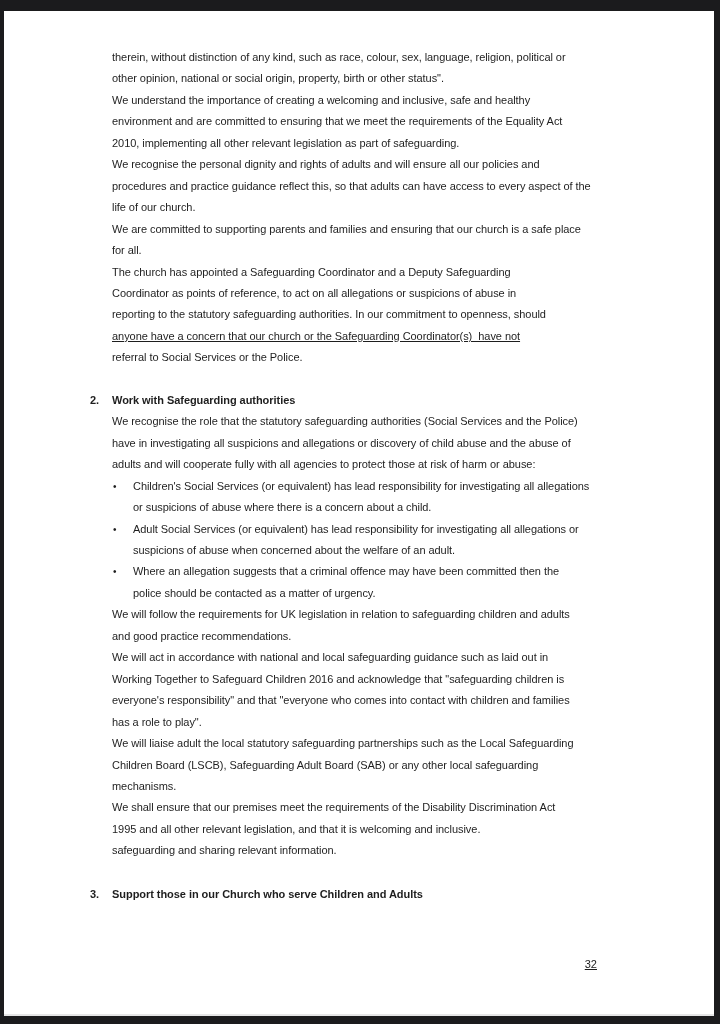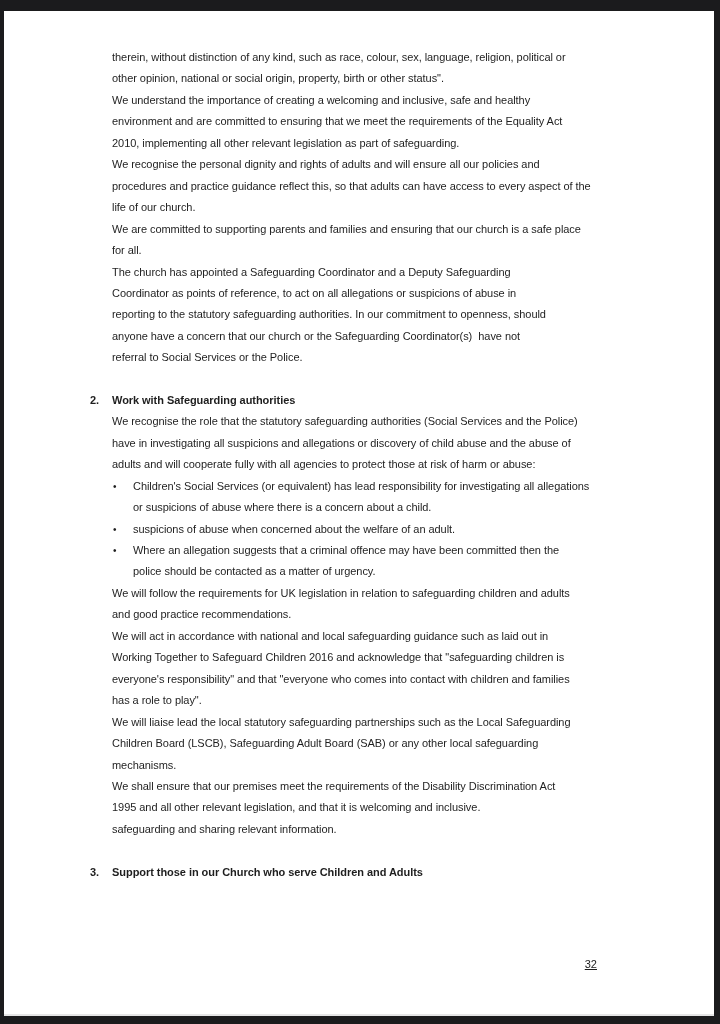--- a/index.html
+++ b/index.html
@@ -87,21 +87,21 @@
       <span class="line">environment and are committed to ensuring that we meet the requirements of the Equality Act</span>
       <span class="line">2010, implementing all other relevant legislation as part of safeguarding.</span>
       <span class="line">We recognise the personal dignity and rights of adults and will ensure all our policies and</span>
       <span class="line">procedures and practice guidance reflect this, so that adults can have access to every aspect of the</span>
       <span class="line">life of our church.</span>
       <span class="line">We are committed to supporting parents and families and ensuring that our church is a safe place</span>
       <span class="line">for all.</span>
       <span class="line">The church has appointed a Safeguarding Coordinator and a Deputy Safeguarding</span>
       <span class="line">Coordinator as points of reference, to act on all allegations or suspicions of abuse in</span>
       <span class="line">reporting to the statutory safeguarding authorities. In our commitment to openness, should</span>
-      <span class="line" style="white-space: pre;">anyone have a concern that our church or the Safeguarding Coordinator(s)  have not</span>
+      <span class="line" style="white-space: pre; text-decoration: underline;">anyone have a concern that our church or the Safeguarding Coordinator(s)  have not</span>
       <span class="line">referral to Social Services or the Police.</span>
     </div>
 
     <div class="section-heading gap-before-2">
       <span class="num">2.</span>
       <span>Work with Safeguarding authorities</span>
     </div>
 
     <div>
       <span class="line">We recognise the role that the statutory safeguarding authorities (Social Services and the Police)</span>
@@ -110,37 +110,38 @@
     </div>
 
     <ul class="bullets">
       <li>
         <span class="bullet">•</span>
         <span class="line">Children's Social Services (or equivalent) has lead responsibility for investigating all allegations</span>
         <span class="line">or suspicions of abuse where there is a concern about a child.</span>
       </li>
       <li>
         <span class="bullet">•</span>
+        <span class="line">Adult Social Services (or equivalent) has lead responsibility for investigating all allegations or</span>
         <span class="line">suspicions of abuse when concerned about the welfare of an adult.</span>
       </li>
       <li>
         <span class="bullet">•</span>
         <span class="line">Where an allegation suggests that a criminal offence may have been committed then the</span>
         <span class="line">police should be contacted as a matter of urgency.</span>
       </li>
     </ul>
 
     <div>
       <span class="line">We will follow the requirements for UK legislation in relation to safeguarding children and adults</span>
       <span class="line">and good practice recommendations.</span>
       <span class="line">We will act in accordance with national and local safeguarding guidance such as laid out in</span>
       <span class="line">Working Together to Safeguard Children 2016 and acknowledge that "safeguarding children is</span>
       <span class="line">everyone's responsibility" and that "everyone who comes into contact with children and families</span>
       <span class="line">has a role to play".</span>
-      <span class="line">We will liaise lead the local statutory safeguarding partnerships such as the Local Safeguarding</span>
+      <span class="line">We will liaise adult the local statutory safeguarding partnerships such as the Local Safeguarding</span>
       <span class="line">Children Board (LSCB), Safeguarding Adult Board (SAB) or any other local safeguarding</span>
       <span class="line">mechanisms.</span>
       <span class="line">We shall ensure that our premises meet the requirements of the Disability Discrimination Act</span>
       <span class="line">1995 and all other relevant legislation, and that it is welcoming and inclusive.</span>
       <span class="line">safeguarding and sharing relevant information.</span>
     </div>
 
     <div class="section-heading gap-before-3">
       <span class="num">3.</span>
       <span>Support those in our Church who serve Children and Adults</span>

